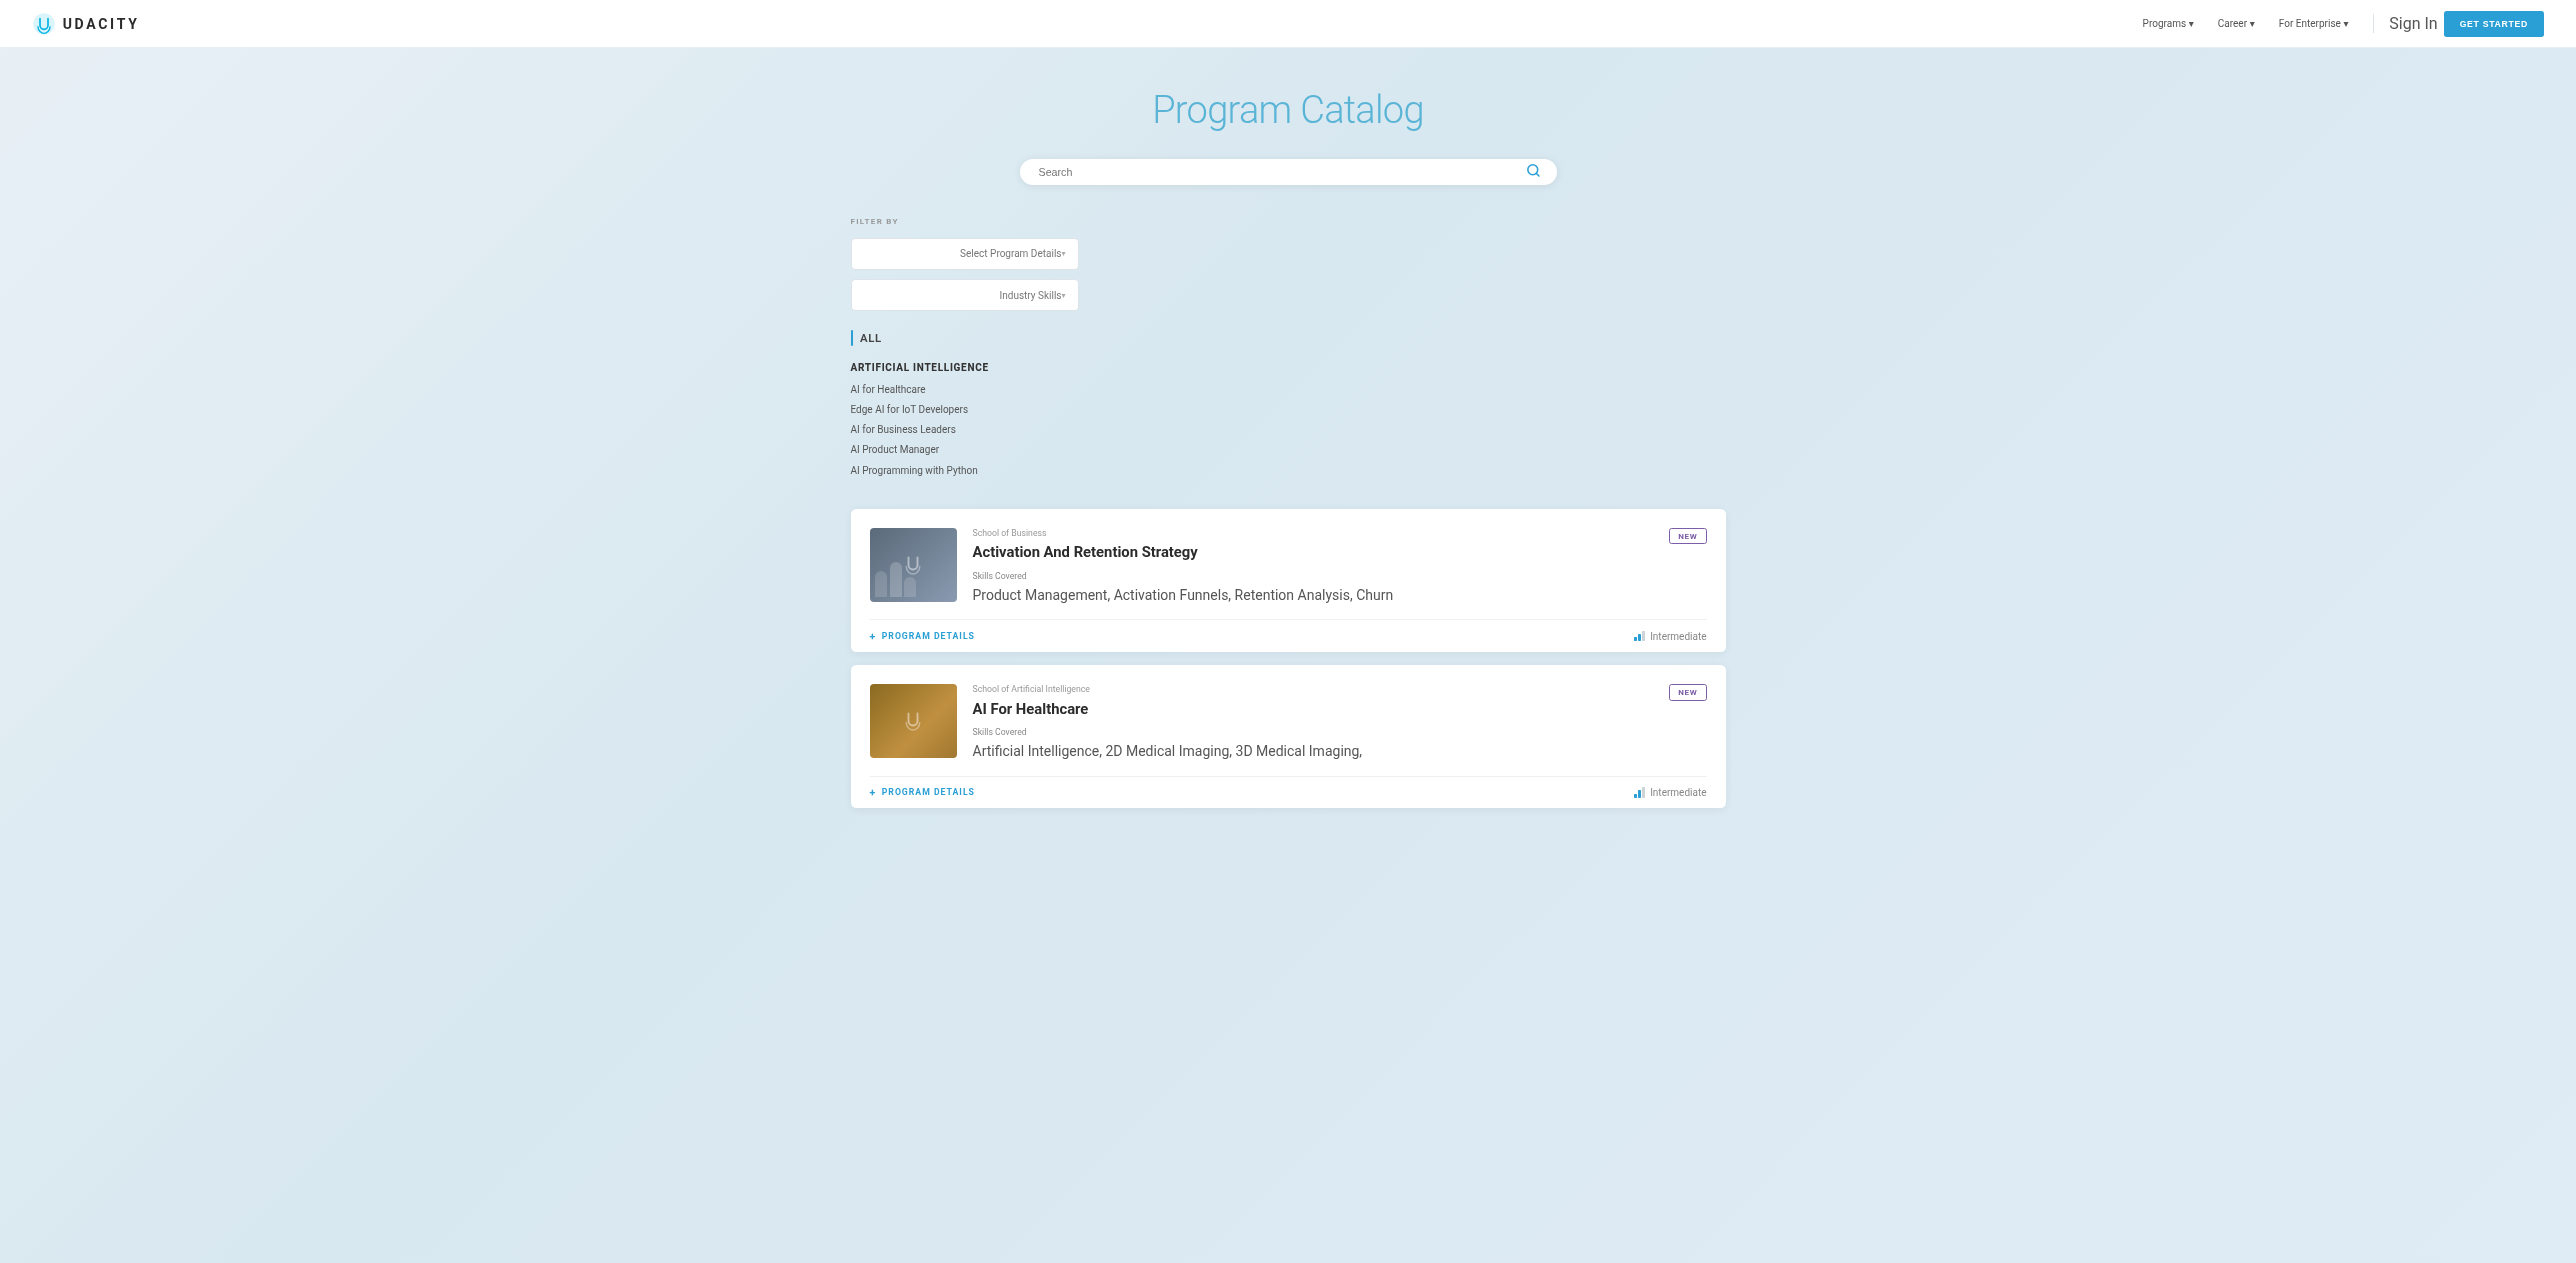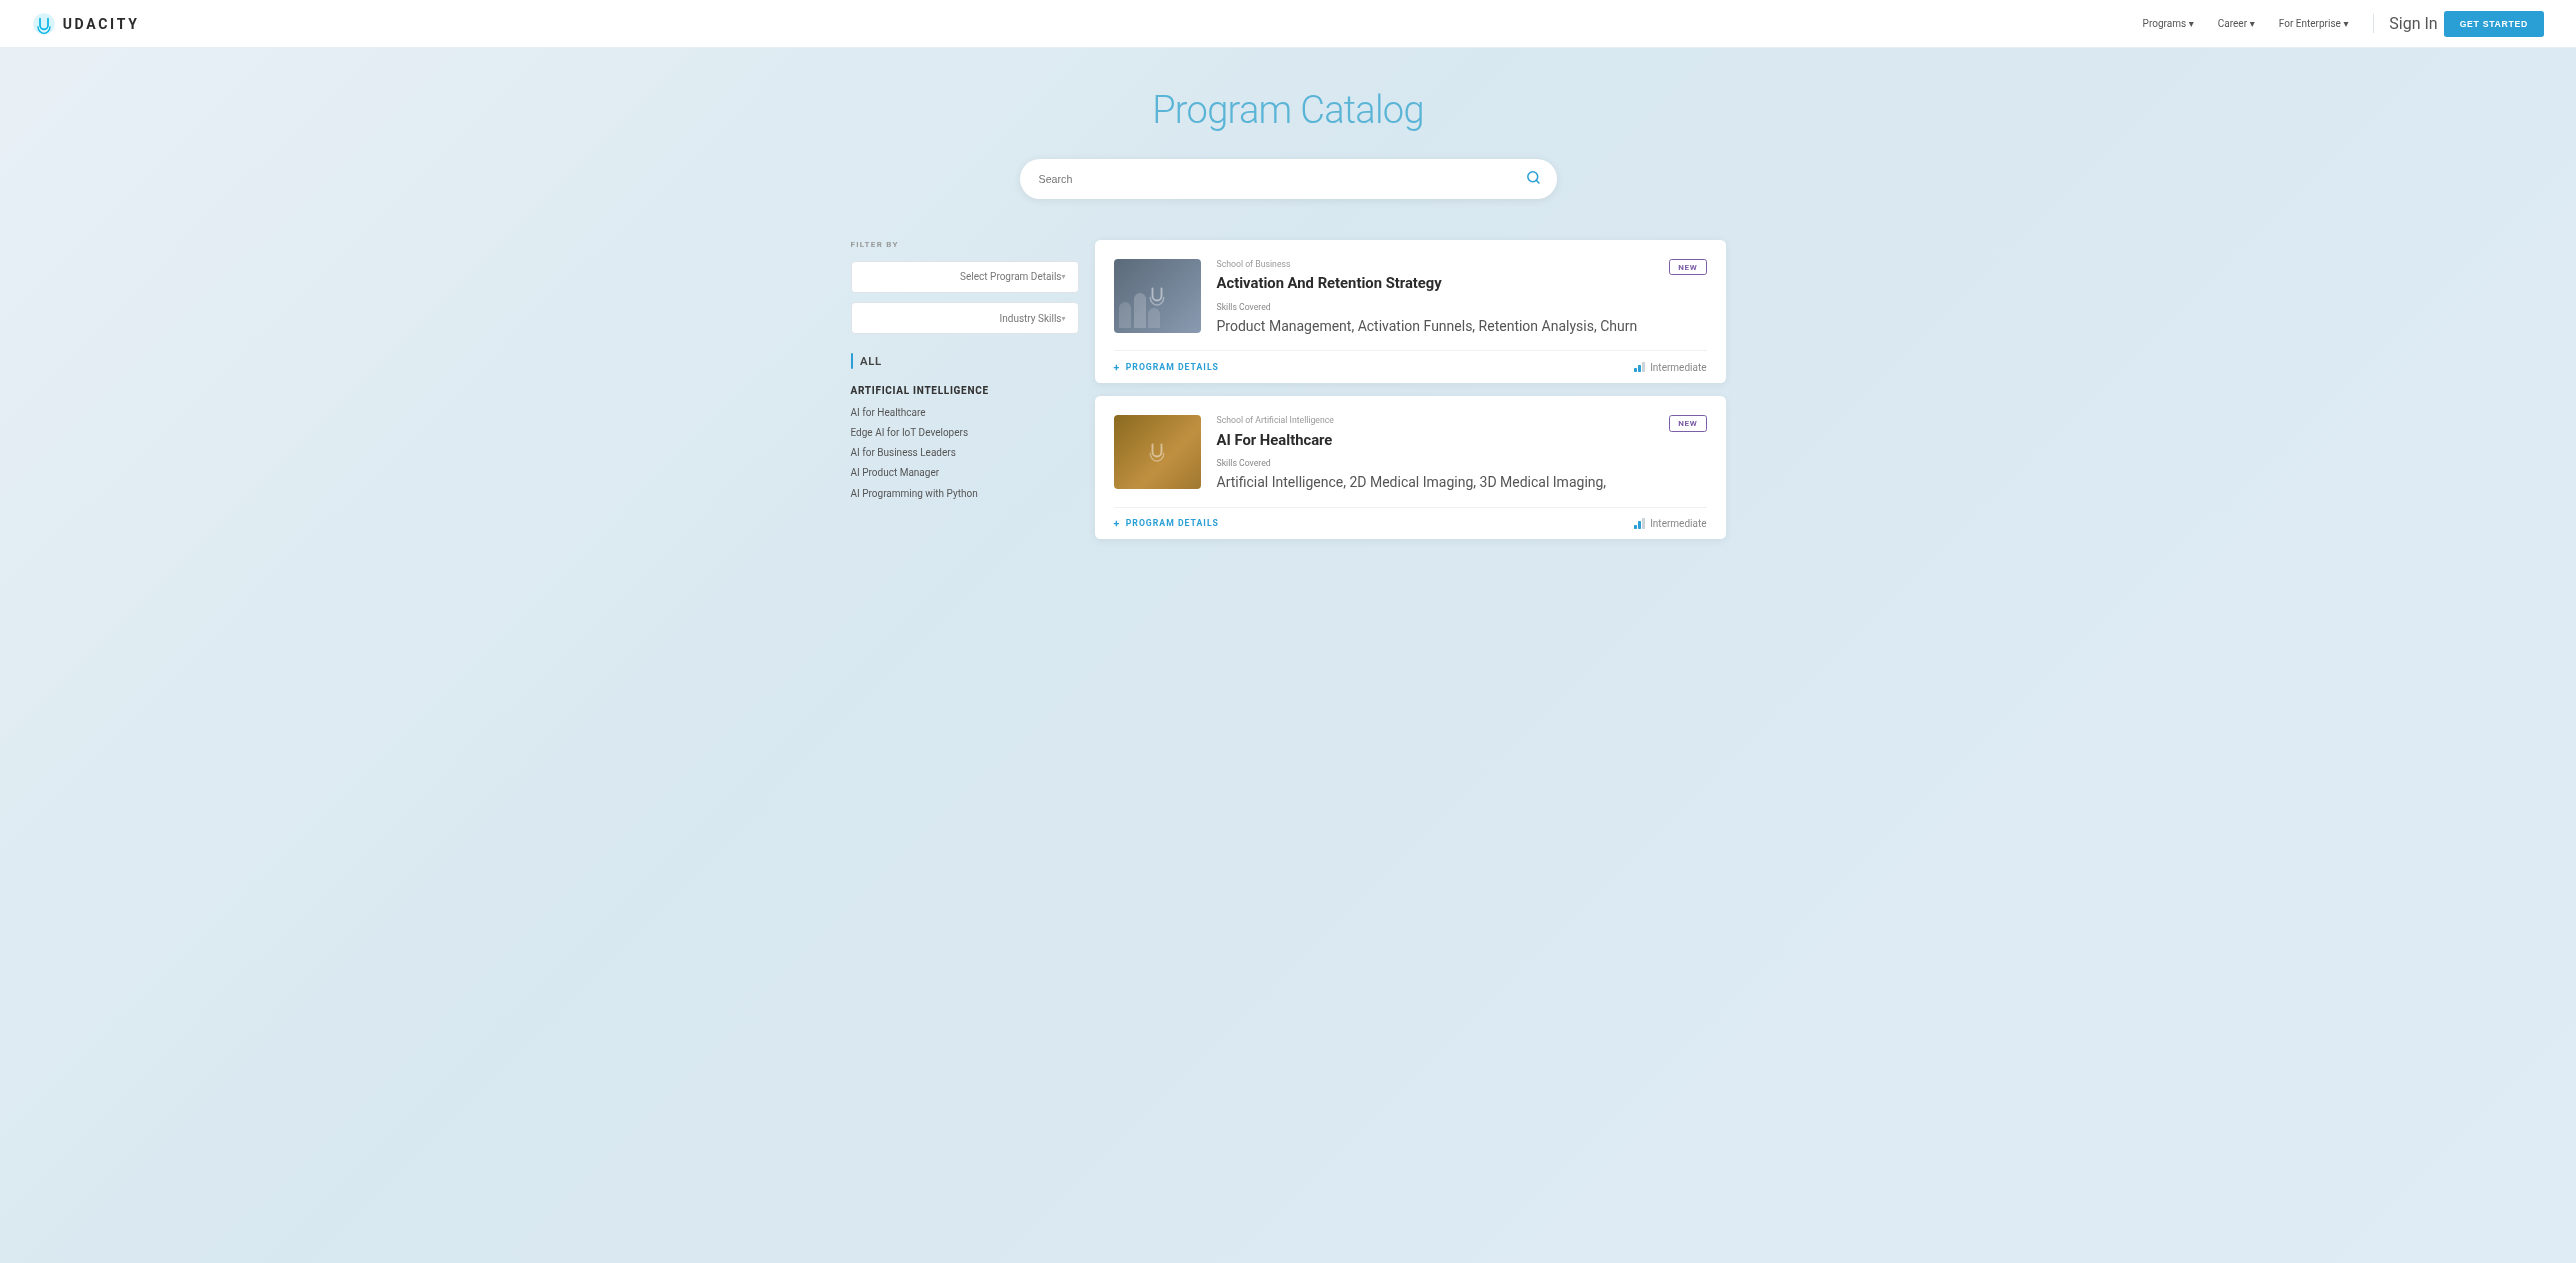--- a/index.html
+++ b/index.html
@@ -95,21 +95,21 @@
       padding: 0 13.4px 32px;
     }
     .search-bar {
       display: flex;
       align-items: center;
       background: #fff;
       border-radius: 21.5px;
       box-shadow: 0 1.3px 8px rgba(0,0,0,0.08);
       width: 537px;
       padding: 0 13.4px 0 19px;
-      height: 40px;
+      height: 26px;
     }
     .search-input {
       flex: 1;
       border: none;
       outline: none;
       font-size: 10.7px;
       color: #888;
       background: transparent;
     }
     .search-icon-btn {
@@ -118,23 +118,24 @@
       cursor: pointer;
       color: #2a9fd6;
       font-size: 14.8px;
       padding: 2.7px;
     }
 
     
     .main-content {
       display: flex;
       max-width: 939px;
-      margin: 9px auto;
+      margin: 0 auto;
       padding: 0 32px 40px;
-      gap: 16px;
+      gap: 32px;
+      flex-direction: column;
     }
 
     
     .sidebar {
       width: 228px;
       flex-shrink: 0;
     }
     .filter-label {
       font-size: 8px;
       font-weight: 700;

